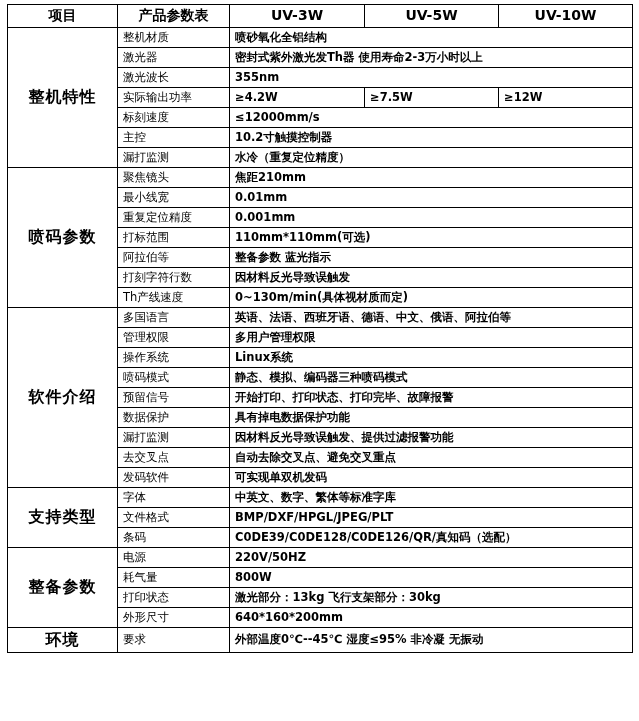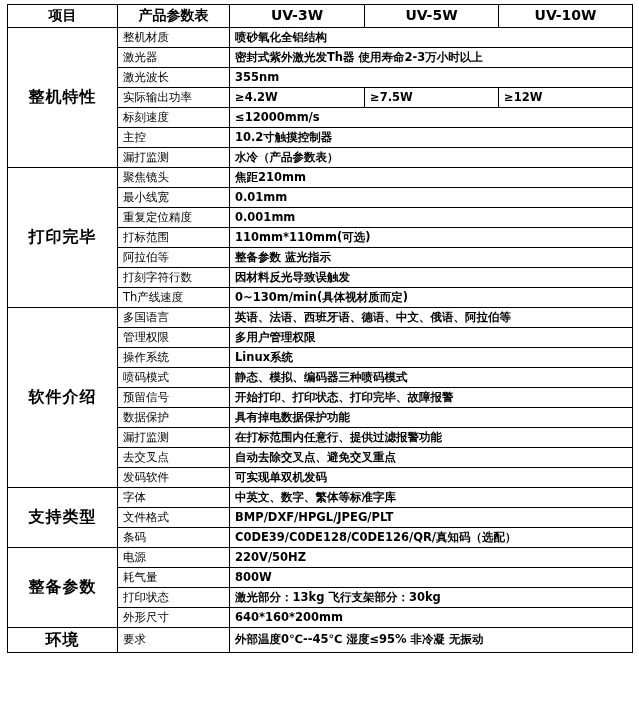--- a/index.html
+++ b/index.html
@@ -100,24 +100,24 @@
       <tr>
         <td class="sub-cell">标刻速度</td>
         <td class="val-cell" colspan="3">≤12000mm/s</td>
       </tr>
       <tr>
         <td class="sub-cell">主控</td>
         <td class="val-cell" colspan="3">10.2寸触摸控制器</td>
       </tr>
       <tr>
         <td class="sub-cell">漏打监测</td>
-        <td class="val-cell" colspan="3">水冷（产品参数表）</td>
-      </tr>
-      <tr>
-        <td class="group-cell" rowspan="7">打印完毕</td>
+        <td class="val-cell" colspan="3">水冷（重复定位精度）</td>
+      </tr>
+      <tr>
+        <td class="group-cell" rowspan="7">喷码参数</td>
         <td class="sub-cell">聚焦镜头</td>
         <td class="val-cell" colspan="3">焦距210mm</td>
       </tr>
       <tr>
         <td class="sub-cell">最小线宽</td>
         <td class="val-cell" colspan="3">0.01mm</td>
       </tr>
       <tr>
         <td class="sub-cell">重复定位精度</td>
         <td class="val-cell" colspan="3">0.001mm</td>
@@ -158,21 +158,21 @@
       <tr>
         <td class="sub-cell">预留信号</td>
         <td class="val-cell" colspan="3">开始打印、打印状态、打印完毕、故障报警</td>
       </tr>
       <tr>
         <td class="sub-cell">数据保护</td>
         <td class="val-cell" colspan="3">具有掉电数据保护功能</td>
       </tr>
       <tr>
         <td class="sub-cell">漏打监测</td>
-        <td class="val-cell" colspan="3">在打标范围内任意行、提供过滤报警功能</td>
+        <td class="val-cell" colspan="3">因材料反光导致误触发、提供过滤报警功能</td>
       </tr>
       <tr>
         <td class="sub-cell">去交叉点</td>
         <td class="val-cell" colspan="3">自动去除交叉点、避免交叉重点</td>
       </tr>
       <tr>
         <td class="sub-cell">发码软件</td>
         <td class="val-cell" colspan="3">可实现单双机发码</td>
       </tr>
       <tr>

